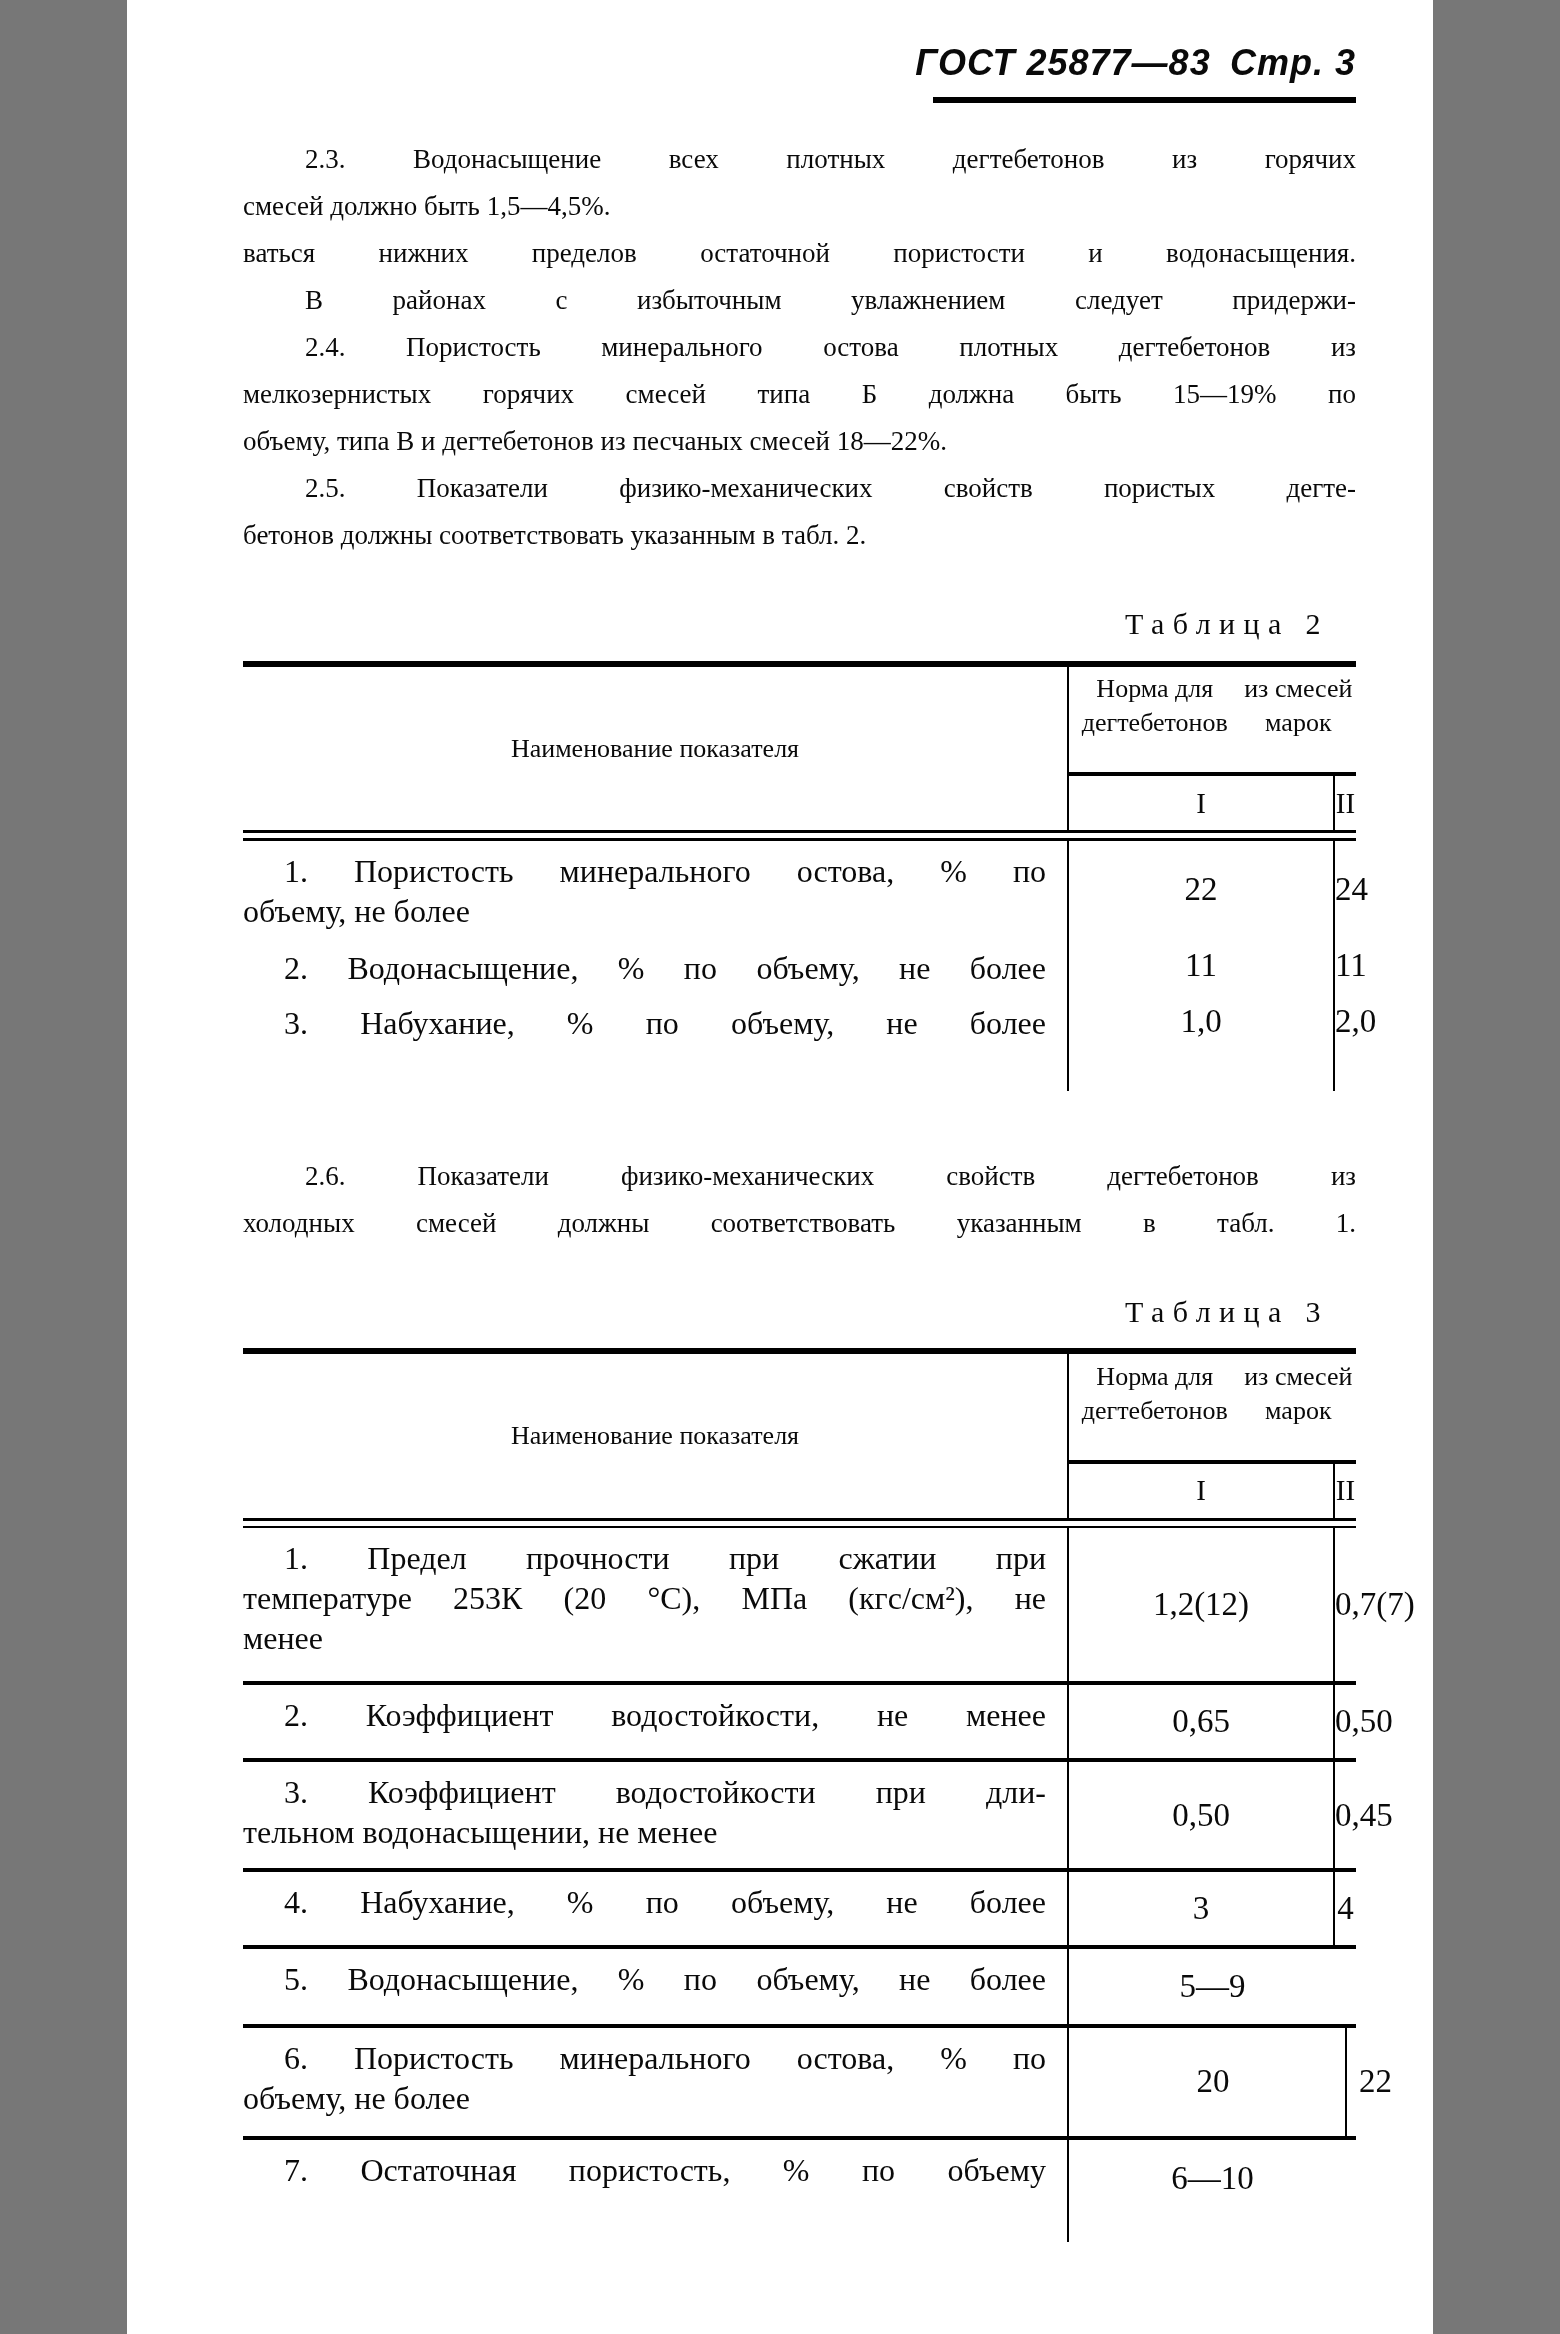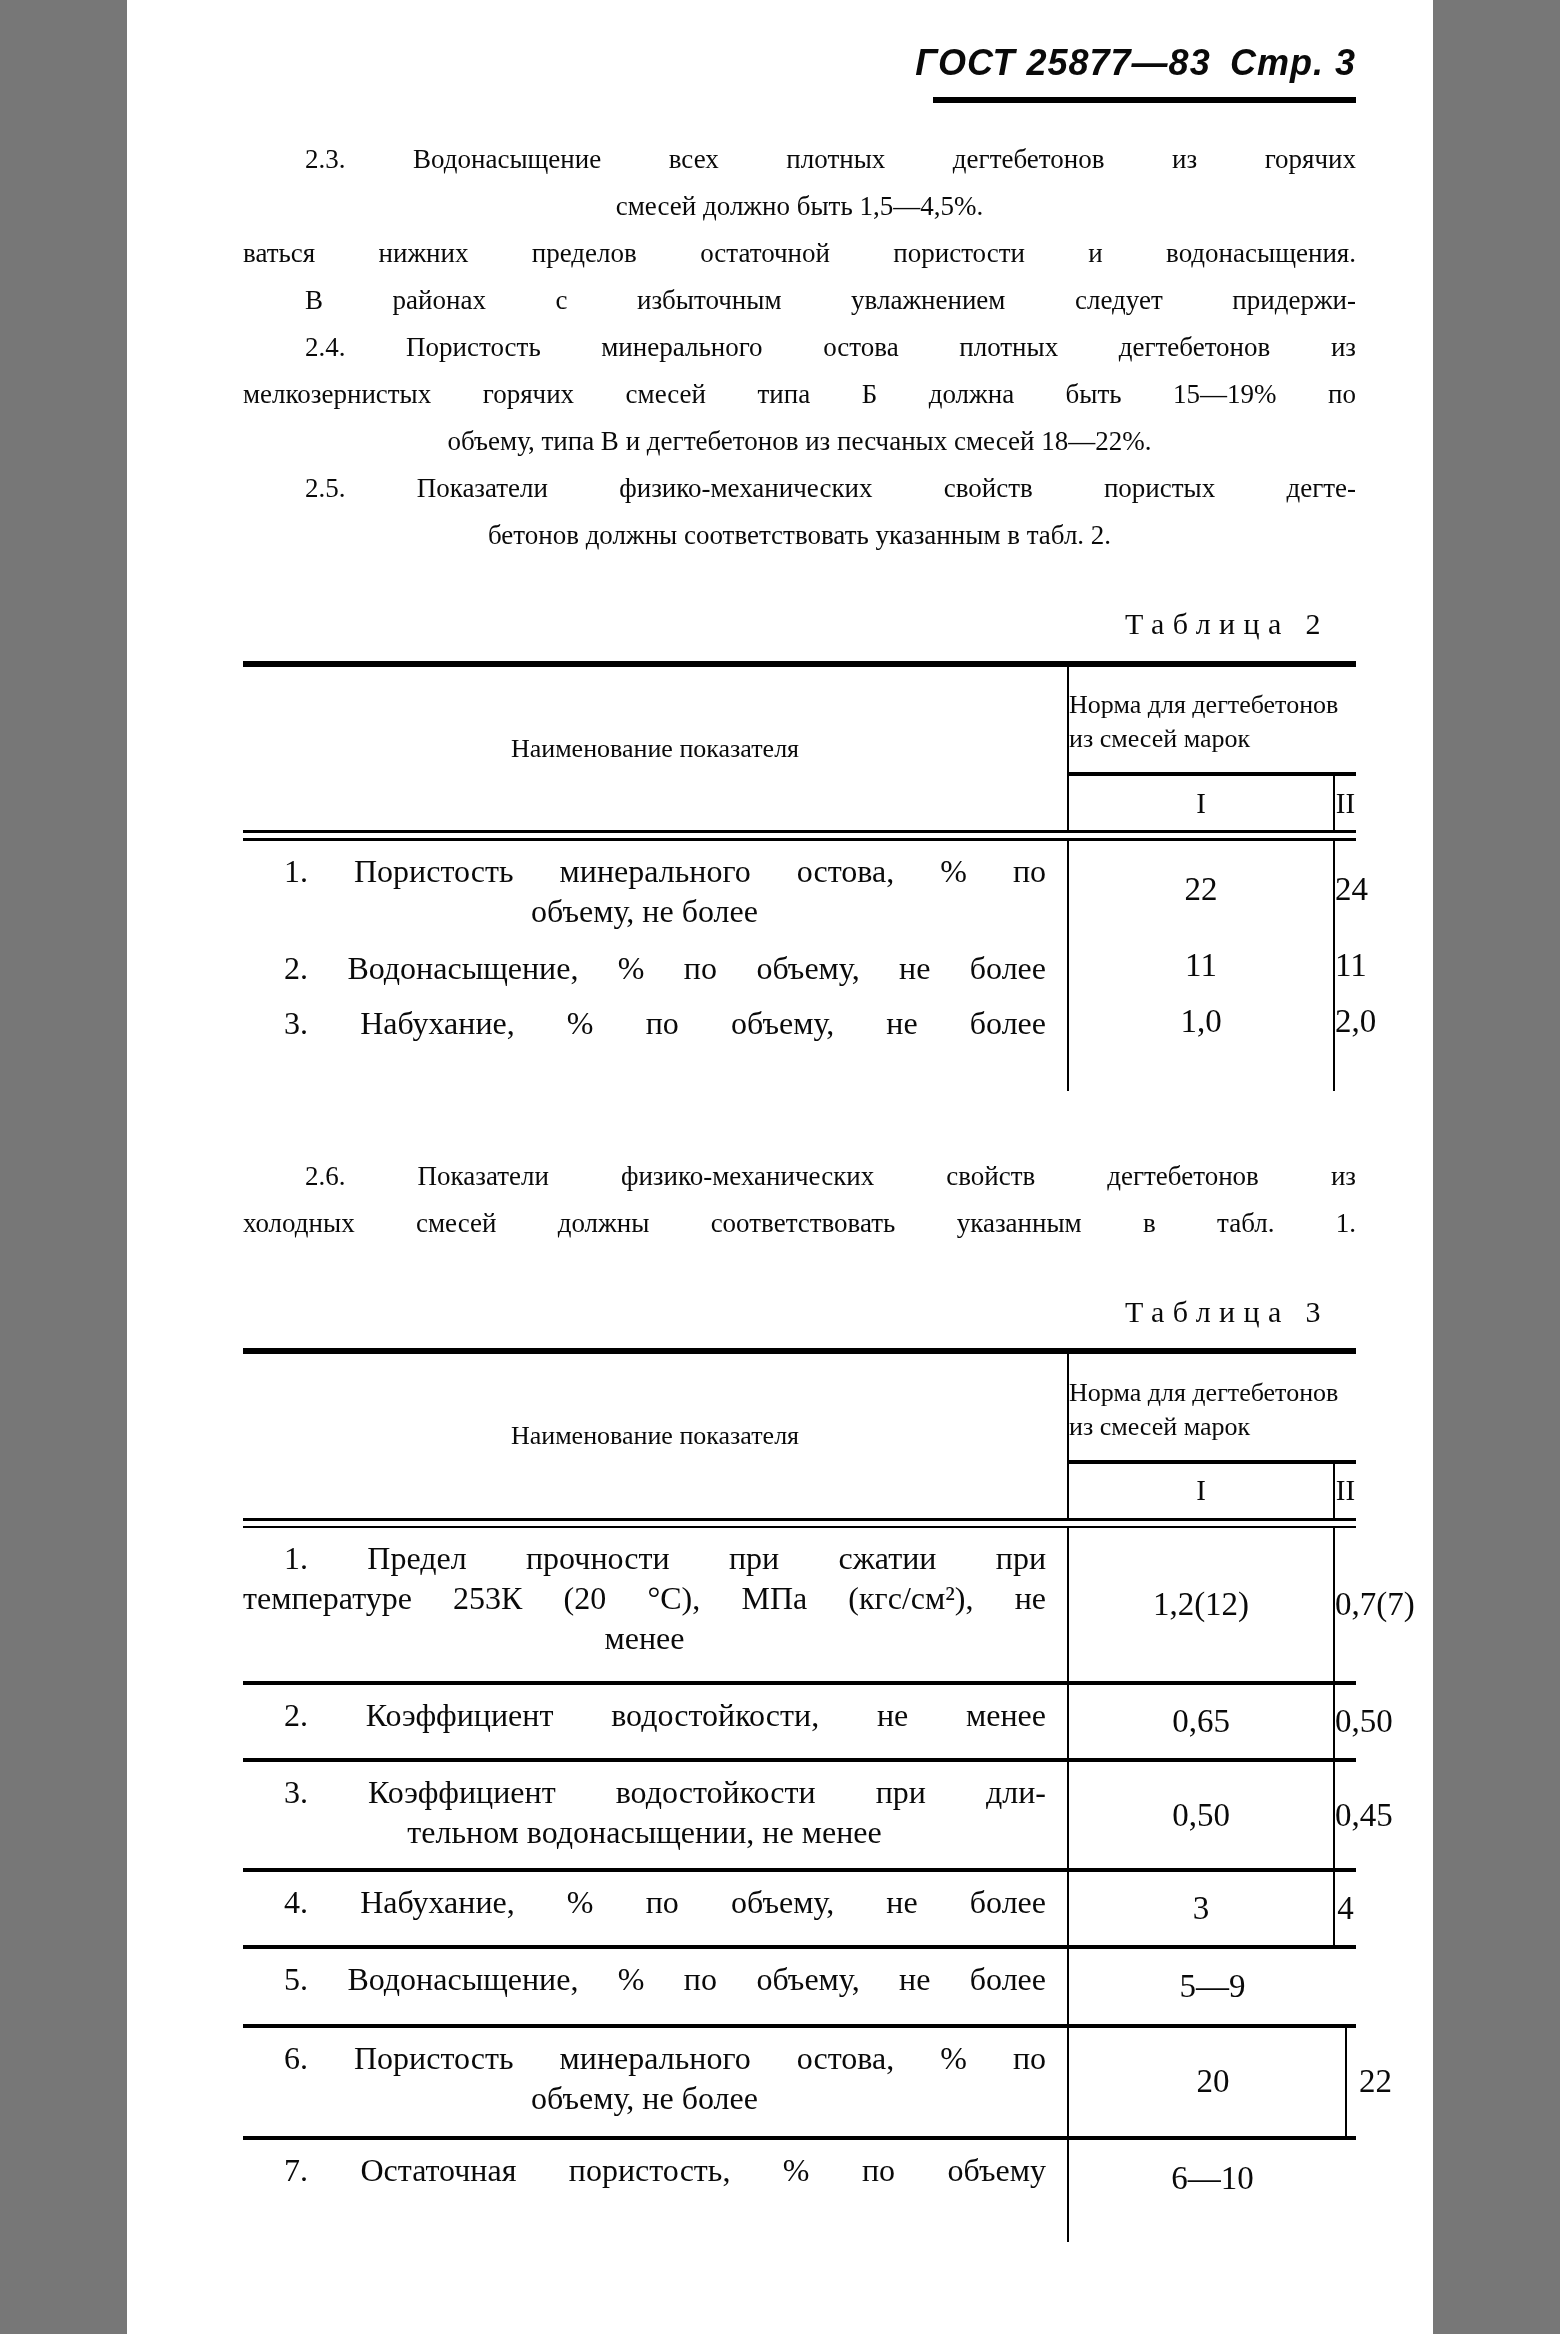--- a/index.html
+++ b/index.html
@@ -19,21 +19,21 @@
     margin-top:42px;
     display:flex; justify-content:flex-end; align-items:baseline; gap:19.3px;
     font-family:"Liberation Sans", sans-serif;
     font-weight:bold; font-style:italic;
     font-size:36px; letter-spacing:1px;
   }
   .header-rule { margin-top:12.6px; margin-left:auto; width:423px; height:6.8px; background:#000; }
 
   
   .body-text { margin-top:33px; font-size:27px; line-height:47px; }
-  .line { text-align:center; white-space:normal; }
+  .line { text-align:left; white-space:normal; }
   .line.just { text-align:justify; text-align-last:justify; }
   .line.indent { text-indent:62px; }
   .after-table { margin-top:62px; }
 
   
   .tbl-label {
     text-align:right; padding-right:27px;
     font-size:30px; letter-spacing:0.28em;
     margin-top:48px; margin-bottom:19.3px;
   }
@@ -42,22 +42,22 @@
   .gtable { border-top:6.8px solid #000; }
   .thead { display:grid; grid-template-columns:826px 1fr; }
   .th-name {
     border-right:2.9px solid #000;
     display:flex; align-items:center; justify-content:center;
     font-size:26px; text-align:center;
   }
   .th-right { display:flex; flex-direction:column; }
   .th-norm {
     min-height:100px;
-    display:flex; flex-direction:column; justify-content:center;
-    text-align:left; font-size:26px; line-height:34px; padding-top:5.8px;
+    display:flex; flex-direction:row; justify-content:center;
+    text-align:center; font-size:26px; line-height:34px; padding-top:5.8px;
   }
   .th-subrule { height:3.9px; background:#000; }
   .th-sub { display:grid; grid-template-columns:266px 1fr; min-height:54px; }
   .th-c { display:flex; align-items:center; justify-content:center; font-size:29px; }
   .th-c.first { border-right:2.9px solid #000; }
   .drule { margin-top:0; }
   .drule div { height:2.9px; background:#000; }
   .drule div:first-child { margin-bottom:4.8px; }
 
   .trow { display:grid; grid-template-columns:826px 266px 1fr; }

